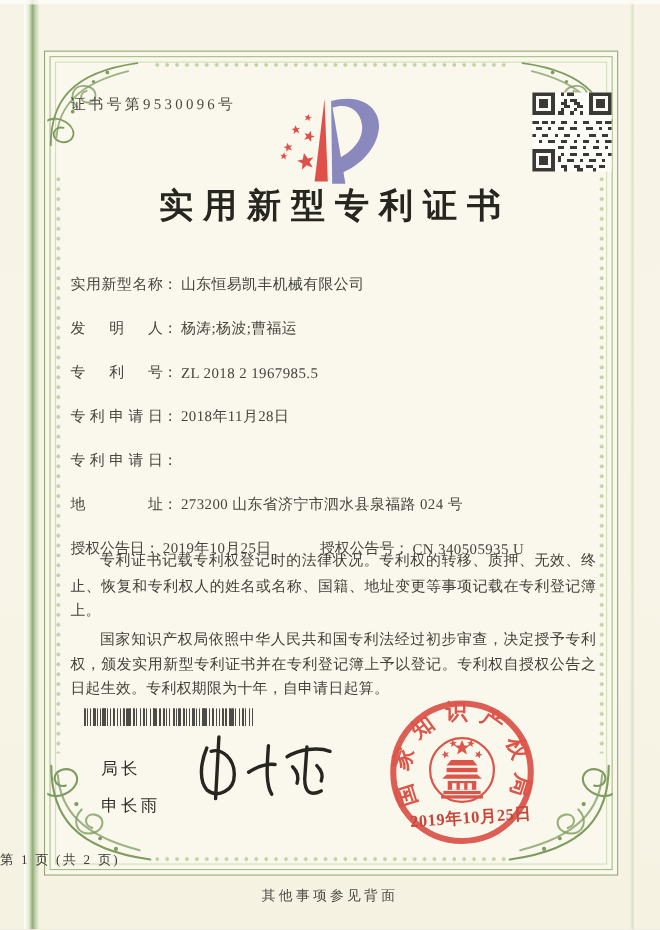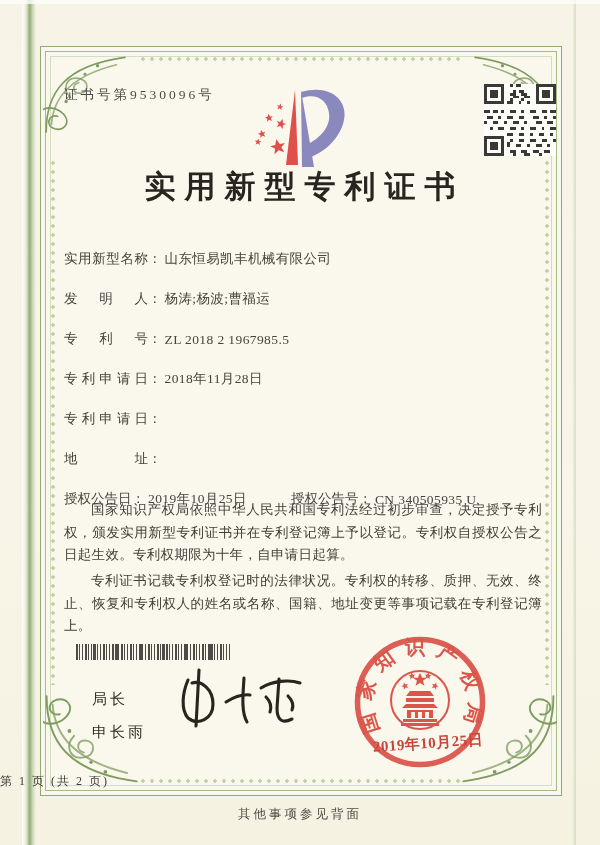--- a/index.html
+++ b/index.html
@@ -163,35 +163,36 @@
         <span class="colon">：</span>
         <span class="val">2018年11月28日</span>
     </div>
     <div class="row">
       <span class="lbl">专利申请日</span>
         <span class="colon">：</span>
     </div>
     <div class="row">
       <span class="lbl">地址</span>
         <span class="colon">：</span>
+        <span class="val">273200 山东省济宁市泗水县泉福路 024 号</span>
     </div>
     <div class="row">
       <span>授权公告日</span>
         <span class="colon">：</span>
         <span class="val">2019年10月25日</span>
       <span class="grant-gap"></span>
       <span>授权公告号</span>
         <span class="colon">：</span>
         <span class="val">CN 340505935 U</span>
     </div>
   </div>
 
   <div class="abs paras">
+    <p>专利证书记载专利权登记时的法律状况。专利权的转移、质押、无效、终止、恢复和专利权人的姓名或名称、国籍、地址变更等事项记载在专利登记簿上。</p>
     <p>国家知识产权局依照中华人民共和国专利法经过初步审查，决定授予专利权，颁发实用新型专利证书并在专利登记簿上予以登记。专利权自授权公告之日起生效。专利权期限为十年，自申请日起算。</p>
-    <p>专利证书记载专利权登记时的法律状况。专利权的转移、质押、无效、终止、恢复和专利权人的姓名或名称、国籍、地址变更等事项记载在专利登记簿上。</p>
   </div>
 
   <div class="abs barcode"></div>
 
   <div class="abs director">
     <div>局长</div>
     <div class="name">申长雨</div>
   </div>
 
   <svg class="abs sig" width="140" height="82" viewBox="0 0 140 82">

